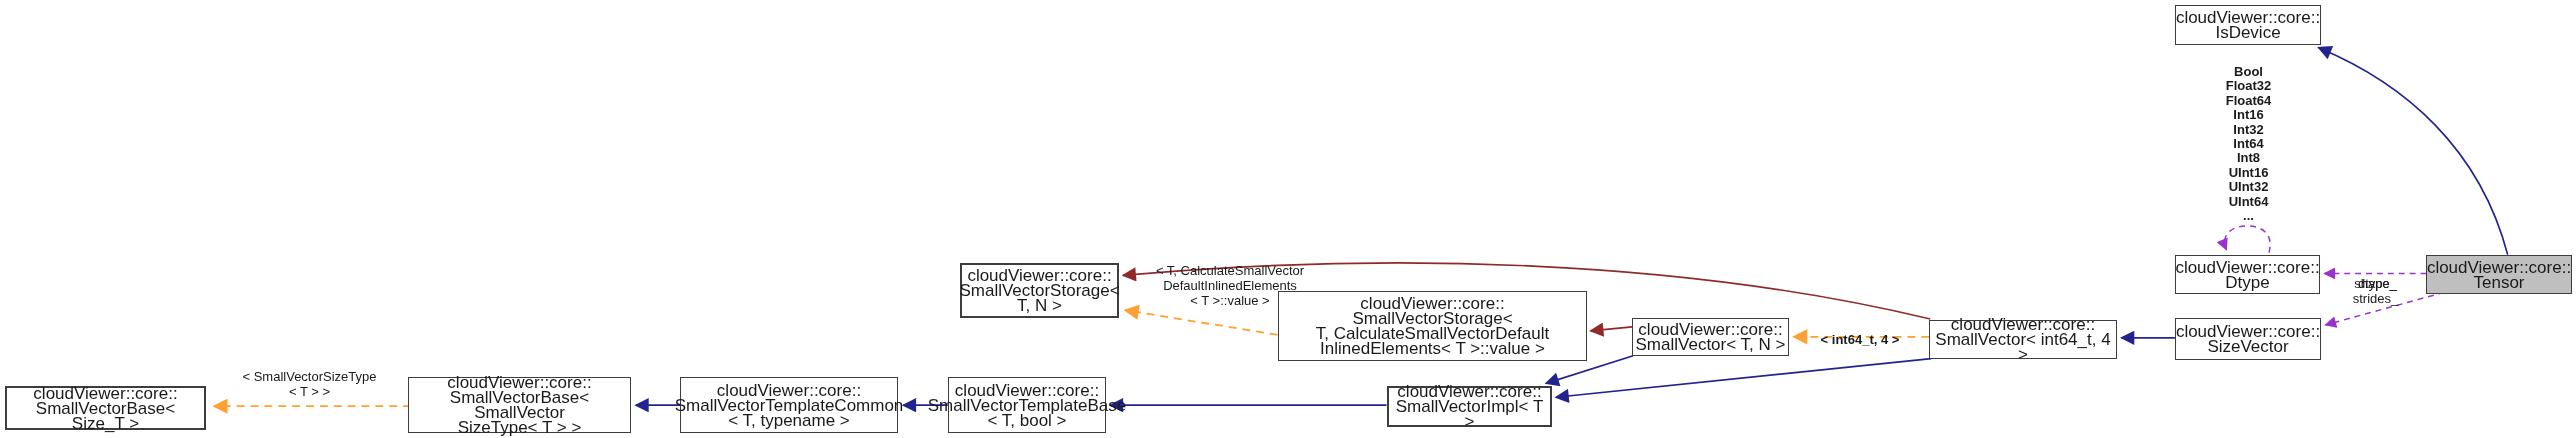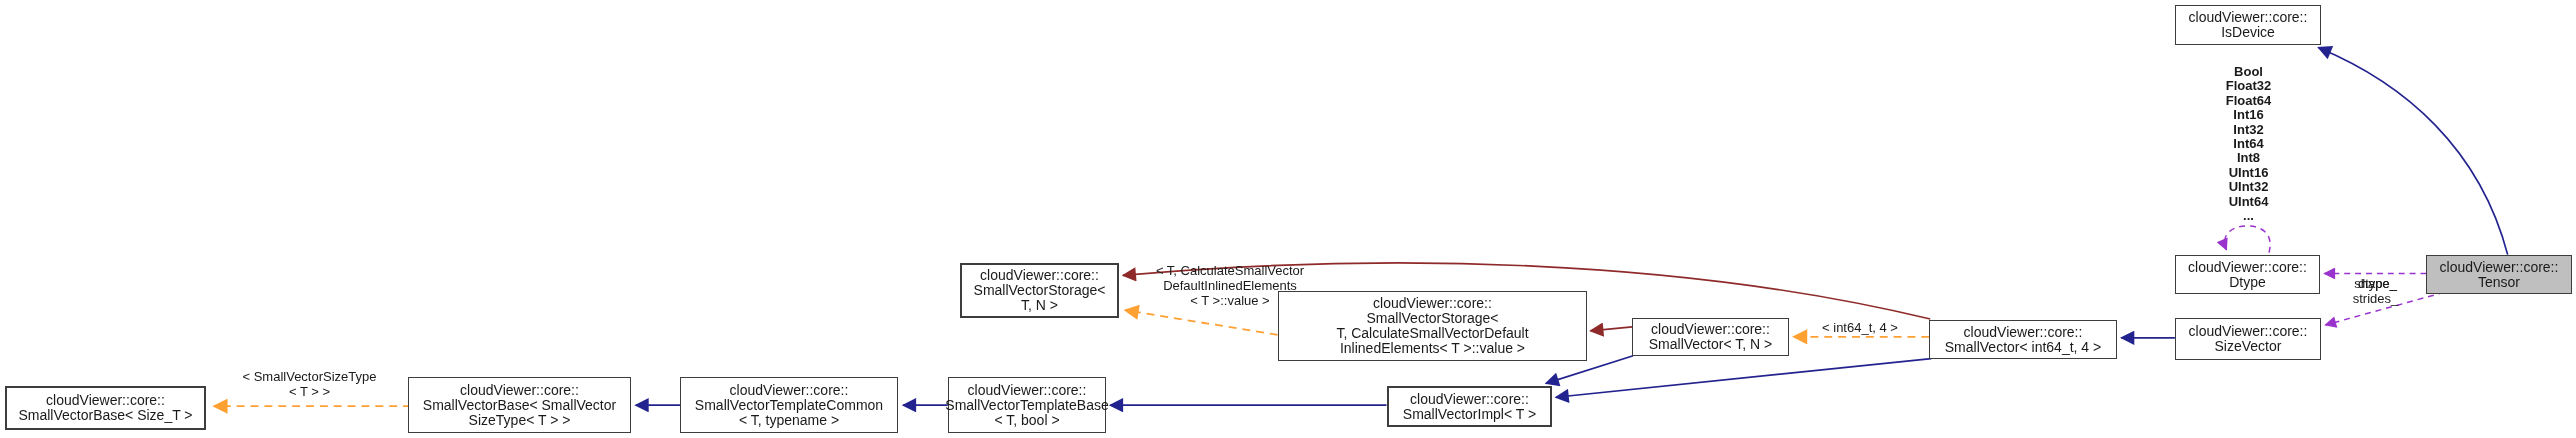--- a/index.html
+++ b/index.html
@@ -12,21 +12,21 @@
   }
   .edges{position:absolute;left:0;top:0;width:2576px;height:439px;}
   .node{
     position:absolute;
     background:#ffffff;
     border:1.5px solid #3d3d3d;
     display:flex;align-items:center;justify-content:center;
     box-sizing:border-box;
     text-align:center;
     color:#1a1a1a;
-    font-size:14px;line-height:15px;
+    font-size:17px;line-height:15px;
   }
   .node--bold{border-width:2px;}
   .node--highlight{background:#bfbfbf;}
   .pre{white-space:pre-line;}
   .edge-label{
     position:absolute;
     color:#1a1a1a;
     font-size:13px;line-height:15px;
     text-align:center;
     white-space:pre-line;
@@ -156,21 +156,21 @@
 Tensor</div>
   </div>
 
   <div class="edge-label" style="left:1141px;top:263px;width:178px;">&lt; T, CalculateSmallVector
 DefaultInlinedElements
 &lt; T &gt;::value &gt;</div>
 
   <div class="edge-label" style="left:223px;top:369px;width:173px;">&lt; SmallVectorSizeType
 &lt; T &gt; &gt;</div>
 
-  <div class="edge-label" style="left:1803px;top:320px;width:114px;">&lt; int64_t, 4 &gt;</div>
+  <div class="edge-label" style="left:1803px;top:332px;width:114px;font-weight:bold;">&lt; int64_t, 4 &gt;</div>
 
   <div class="edge-label" style="left:2347px;top:257px;width:61px;margin-top:19px;">dtype_</div>
 
   <div class="edge-label" style="left:2343px;top:276px;width:65px;">shape_
 strides_</div>
 
   <div class="edge-label edge-label--list" style="left:2179px;top:65px;width:139px;font-weight:bold;">Bool
 Float32
 Float64
 Int16

